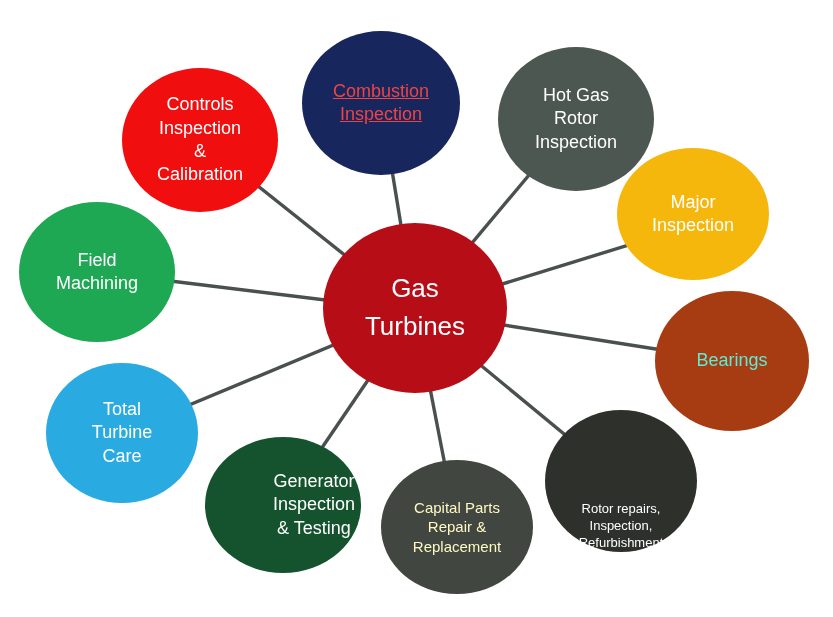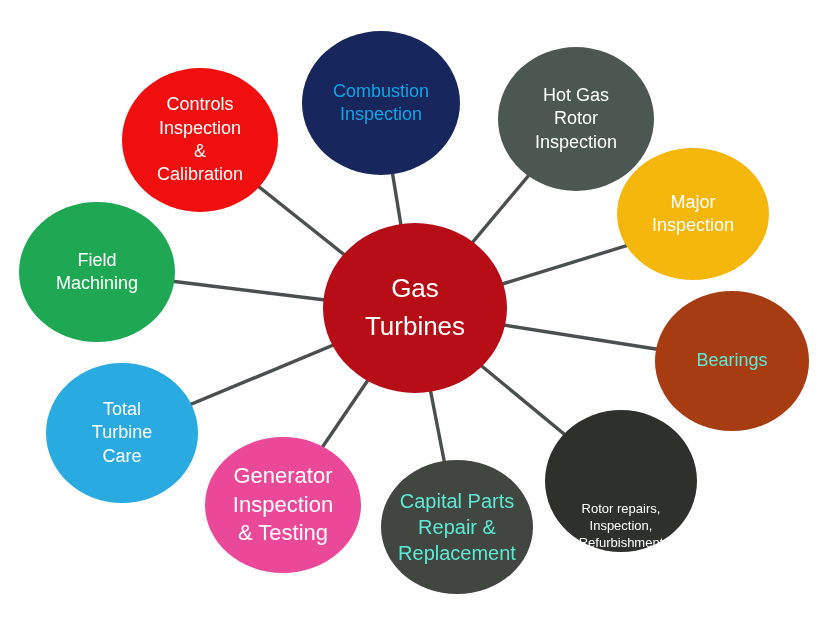--- a/index.html
+++ b/index.html
@@ -65,47 +65,47 @@
     <span class="label">Gas
 Turbines</span>
   </div>
 
   <div class="node" style="left: 122px; top: 68px; width: 156px; height: 144px; background: rgb(241, 14, 14); color: rgb(255, 255, 255); font-size: 18px;">
     <span class="label">Controls
 Inspection
 &amp;
 Calibration</span>
   </div>
-  <div class="node" style="left: 302px; top: 31px; width: 158px; height: 144px; background: rgb(23, 38, 92); color: #0ea5e9; font-size: 18px;">
+  <div class="node" style="left: 302px; top: 31px; width: 158px; height: 144px; background: rgb(23, 38, 92); color: #ef4444; font-size: 18px; text-decoration: underline;">
     <span class="label">Combustion
 Inspection</span>
   </div>
   <div class="node" style="left: 498px; top: 47px; width: 156px; height: 144px; background: rgb(77, 87, 82); color: rgb(255, 255, 255); font-size: 18px;">
     <span class="label">Hot Gas
 Rotor
 Inspection</span>
   </div>
   <div class="node" style="left: 617px; top: 148px; width: 152px; height: 132px; background: rgb(246, 183, 13); color: rgb(255, 255, 255); font-size: 18px;">
     <span class="label">Major
 Inspection</span>
   </div>
   <div class="node" style="left: 655px; top: 291px; width: 154px; height: 140px; background: rgb(167, 60, 18); color: #5eead4; font-size: 18px;">
     <span class="label">Bearings</span>
   </div>
   <div class="node" style="left: 545px; top: 410px; width: 152px; height: 142px; background: rgb(46, 48, 44); color: rgb(255, 255, 255); font-size: 13px; align-items: flex-end;">
     <span class="label">Rotor repairs,
 Inspection,
 Refurbishment</span>
   </div>
-  <div class="node" style="left: 381px; top: 460px; width: 152px; height: 134px; background: rgb(65, 70, 64); color: #5eead4; font-size: 20px;">
+  <div class="node" style="left: 381px; top: 460px; width: 152px; height: 134px; background: rgb(65, 70, 64); color: #fef9c3; font-size: 15px;">
     <span class="label">Capital Parts
 Repair &amp;
 Replacement</span>
   </div>
-  <div class="node" style="left: 205px; top: 437px; width: 156px; height: 136px; background: #ec4899; color: rgb(255, 255, 255); font-size: 22px;">
+  <div class="node" style="left: 205px; top: 437px; width: 156px; height: 136px; background: #14532d; color: rgb(255, 255, 255); font-size: 18px; justify-content: flex-end;">
     <span class="label">Generator
 Inspection
 &amp; Testing</span>
   </div>
   <div class="node" style="left: 19px; top: 202px; width: 156px; height: 140px; background: rgb(30, 168, 83); color: rgb(255, 255, 255); font-size: 18px;">
     <span class="label">Field
 Machining</span>
   </div>
   <div class="node" style="left: 46px; top: 363px; width: 152px; height: 140px; background: rgb(41, 171, 226); color: rgb(255, 255, 255); font-size: 18px;">
     <span class="label">Total

